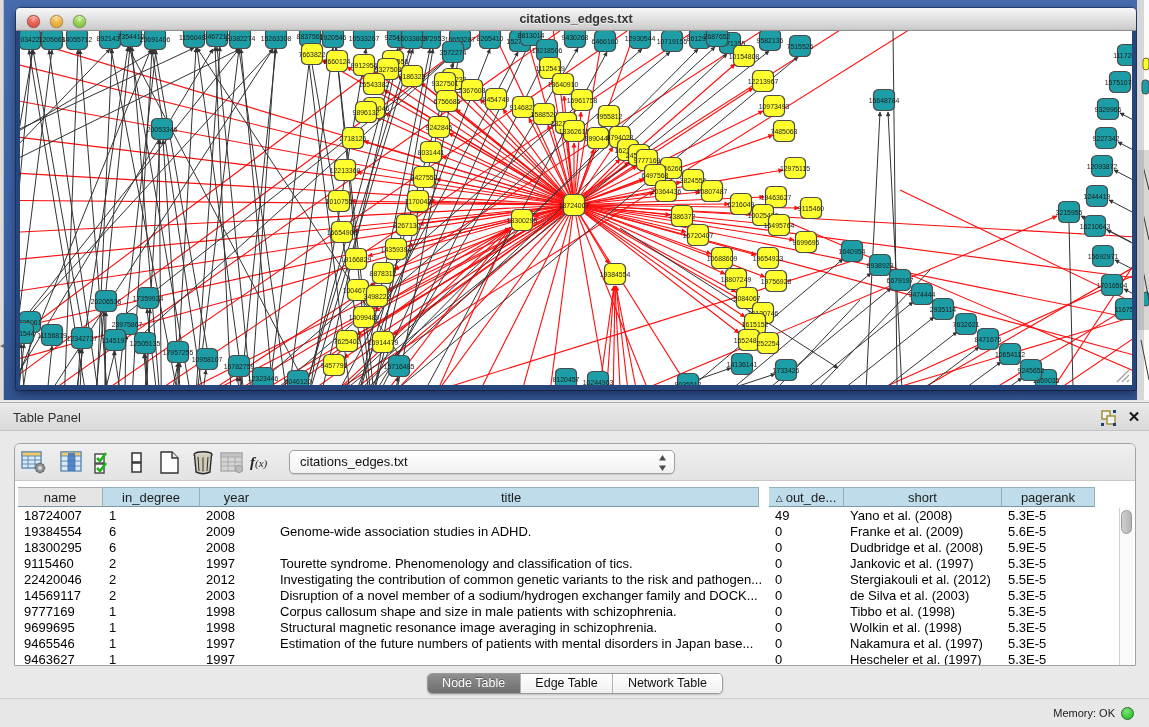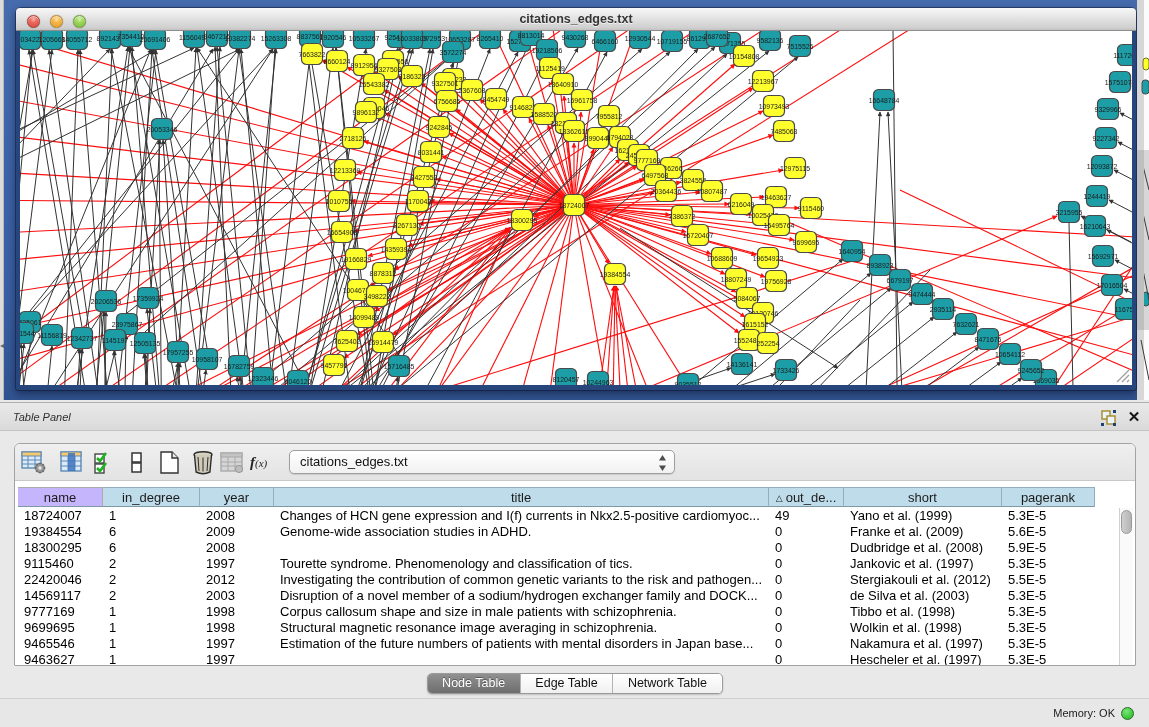--- a/index.html
+++ b/index.html
@@ -33,40 +33,40 @@
   #tl-zoom  { left:57px; background:radial-gradient(circle at 50% 30%, #d8f2b7 0%, #9fd95c 35%, #7ab83e 100%); border:1px solid #71a239;}
 
   #canvas { left:4px; top:23px; width:1112px; height:354px; background:#ffffff; overflow:hidden; }
   #grip { right:2px; bottom:2px; width:16px; height:16px; opacity:.8; }
 
   
   #table-panel { left:0; top:400px; width:1149px; height:327px; background:#e9e9e9; }
   #panel-header { left:0; top:2px; width:1149px; height:29px;
     background:linear-gradient(180deg,#e9e9e9,#dadada);
     border-top:1px solid #aeaeae; border-bottom:1px solid #c4c4c4; }
-  #panel-title { left:13px; top:0; height:29px; line-height:29px; font-size:11px; color:#303030;font-style:italic; }
+  #panel-title { left:13px; top:0; height:29px; line-height:29px; font-size:13px; color:#303030; }
   #float-icon { left:1101px; top:7px; width:16px; height:16px; }
   #panel-close { left:1126px; top:5px; width:16px; height:18px; font-size:15px; font-weight:bold;
     color:#161616; line-height:18px; text-align:center; }
 
   #frame { left:14px; top:43px; width:1122px; height:223px; background:#fff;
     border:1px solid #a2a2a2; border-radius:6px 6px 1px 1px; overflow:hidden; }
   #tbar { left:0; top:0; width:1120px; height:37px; background:linear-gradient(180deg,#efefef,#e3e3e3);
     border-bottom:1px solid #c9c9c9; }
   .ticon { top:6px; width:26px; height:25px; }
   #combo { left:274px; top:6px; width:386px; height:24px; border:1px solid #9f9f9f; border-radius:5px;
     background:linear-gradient(180deg,#ffffff,#f1f1f1); box-shadow:0 1px 1px rgba(0,0,0,.12);}
   #combo-text { left:10px; top:0; height:22px; line-height:22px; font-size:13px; color:#111; }
   #combo-arrows { right:7px; top:2px; width:9px; height:20px; }
 
   #thead { left:0; top:43px; width:1120px; height:20px; font-size:13px; }
   .hcell { position:absolute; top:0; height:20px; background:#bedce9;
     border-right:1px solid #93aebc; border-top:1px solid #93aebc; border-bottom:1px solid #7d98a6;
     text-align:center; line-height:19px; color:#1c1c1c; overflow:hidden; white-space:nowrap;}
-  .hcell.gray { background:#c4b5fd; border-top-color:#ababab; border-right-color:#ababab; }
+  .hcell.gray { background:#e5e5e5; border-top-color:#ababab; border-right-color:#ababab; }
   .sort-tri { display:inline-block; transform:translateY(-1px); margin-right:3px; font-size:9px; color:#222;}
 
   #tbody { left:0; top:64px; width:1104px; height:159px; overflow:hidden; font-size:13px; color:#000; }
   .trow { position:absolute; left:0; width:1104px; height:16px; line-height:16px; white-space:nowrap; }
   .tcell { position:absolute; top:0; height:16px; overflow:hidden; padding-left:6px; }
 
   #vscroll { right:2px; top:64px; width:14px; height:159px; background:#fafafa; border-left:1px solid #d0d0d0;}
   #vthumb { position:absolute; left:1px; top:2px; width:11px; height:24px; border-radius:6px;
     background:linear-gradient(90deg,#cfcfcf,#b4b4b4); border:1px solid #9a9a9a; }
 
@@ -754,33 +754,32 @@
         <svg id="combo-arrows" class="abs" viewBox="0 0 9 20">
           <path d="M4.5 2 L8 7.5 H1 Z" fill="#4c4c4c"></path>
           <path d="M4.5 18 L1 12.5 H8 Z" fill="#4c4c4c"></path>
         </svg>
       </div>
     </div>
     <div id="thead" class="abs">
         <div class="hcell gray" style="left:3px;width:85px"><span>name</span></div>
         <div class="hcell" style="left:88px;width:97px"><span>in_degree</span></div>
         <div class="hcell" style="left:185px;width:74px"><span>year</span></div>
-        <div class="hcell" style="left:259px;width:495px"><span>title</span></div>
+        <div class="hcell" style="left:249px;width:495px"><span>title</span></div>
         <div class="hcell" style="left:754px;width:75px"><span class="sort-tri">△</span><span>out_de...</span></div>
         <div class="hcell" style="left:829px;width:158px"><span>short</span></div>
         <div class="hcell" style="left:987px;width:93px"><span>pagerank</span></div>
       </div>
     <div id="tbody" class="abs">
         <div class="trow" style="top:0px">
           <div class="tcell" style="left:3px;width:85px">18724007</div>
           <div class="tcell" style="left:88px;width:97px">1</div>
           <div class="tcell" style="left:185px;width:74px">2008</div>
-          <div class="tcell" style="left:259px;width:495px">Changes of HCN gene expression and I(f) currents in Nkx2.5-positive cardiomyoc...</div>
           <div class="tcell" style="left:754px;width:75px">49</div>
-          <div class="tcell" style="left:829px;width:158px">Yano et al. (1999)</div>
+          <div class="tcell" style="left:829px;width:158px">Yano et al. (2008)</div>
           <div class="tcell" style="left:987px;width:93px">5.3E-5</div>
         </div>
         <div class="trow" style="top:16px">
           <div class="tcell" style="left:3px;width:85px">19384554</div>
           <div class="tcell" style="left:88px;width:97px">6</div>
           <div class="tcell" style="left:185px;width:74px">2009</div>
           <div class="tcell" style="left:259px;width:495px">Genome-wide association studies in ADHD.</div>
           <div class="tcell" style="left:754px;width:75px">0</div>
           <div class="tcell" style="left:829px;width:158px">Franke et al. (2009)</div>
           <div class="tcell" style="left:987px;width:93px">5.6E-5</div>

